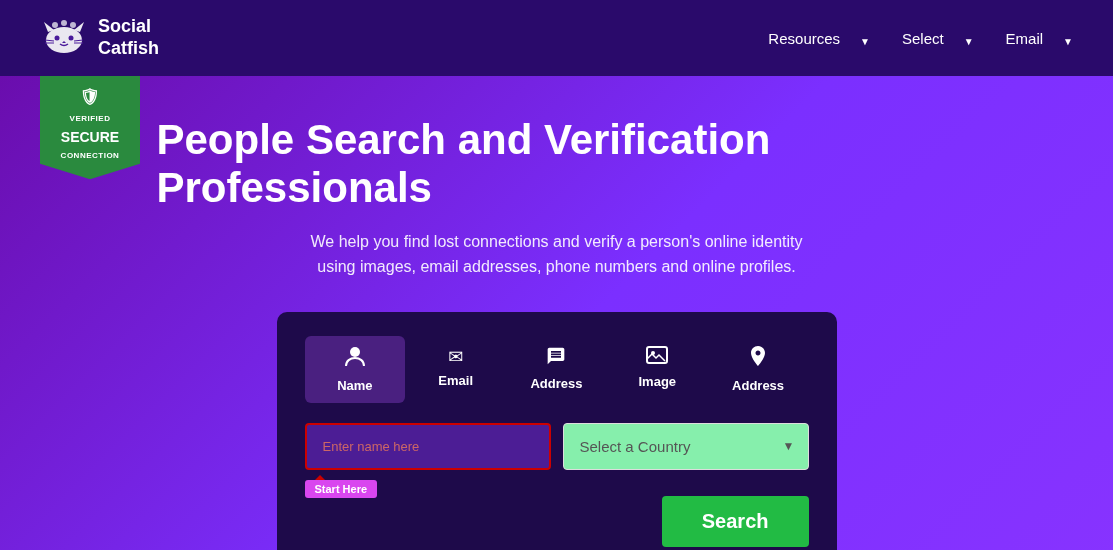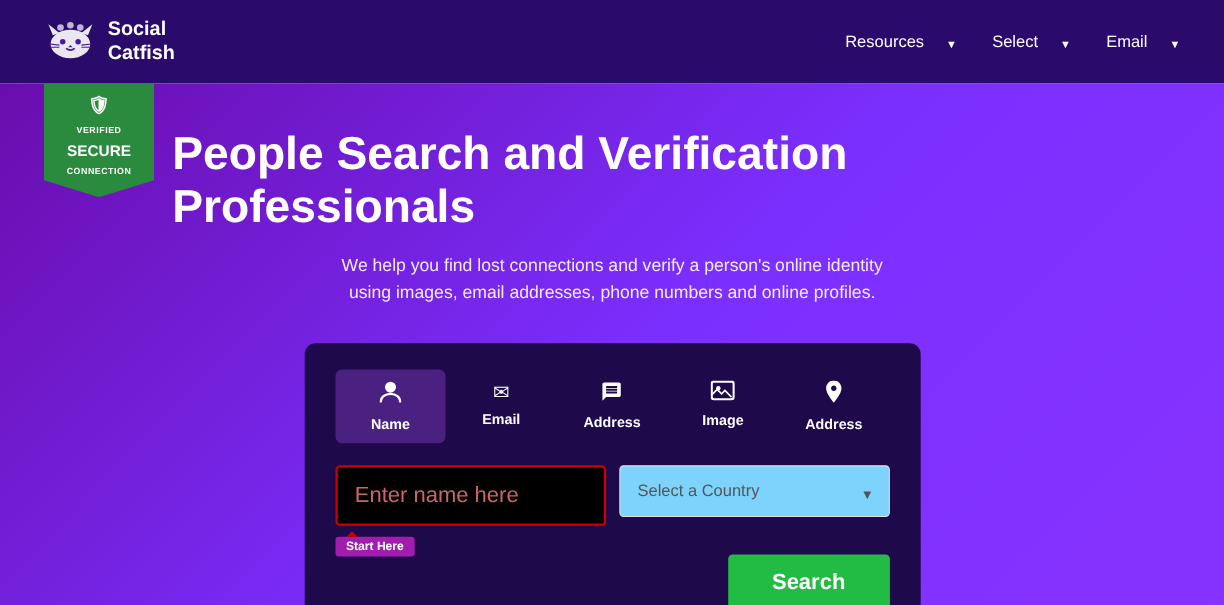--- a/index.html
+++ b/index.html
@@ -140,31 +140,31 @@
     }
     .input-wrapper {
       position: relative;
       flex: 1;
     }
     .name-input {
       width: 100%;
       padding: 14px 16px;
       border: 2px solid #cc0000;
       border-radius: 4px;
-      font-size: 20px;
+      font-size: 13px;
       color: #999;
       outline: none;
-      background: #000000;
+      background: #4c1d95;
     }
     .name-input::placeholder { color: #cc6666; }
     .start-here {
       position: absolute;
       bottom: -28px;
       left: 0;
-      background-color: #a21caf;
+      background-color: #d946ef;
       color: white;
       font-size: 11px;
       font-weight: bold;
       padding: 3px 10px;
       border-radius: 3px;
     }
     .start-here::before {
       content: '';
       position: absolute;
       top: -5px;
@@ -181,21 +181,21 @@
       position: relative;
     }
     .country-select {
       width: 100%;
       padding: 14px 16px;
       border: 1px solid #ddd;
       border-radius: 4px;
       font-size: 15px;
       color: #555;
       appearance: none;
-      background: #7dd3fc;
+      background: #86efac;
       cursor: pointer;
       outline: none;
     }
     .country-arrow {
       position: absolute;
       right: 14px;
       top: 50%;
       transform: translateY(-50%);
       color: #555;
       font-size: 12px;

